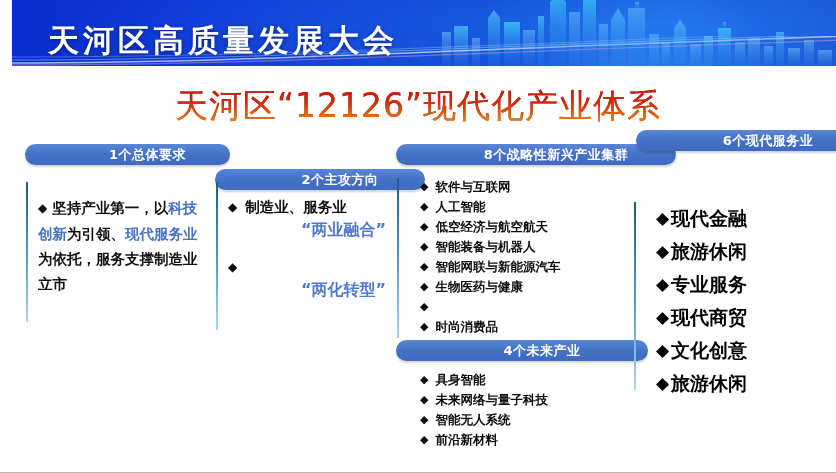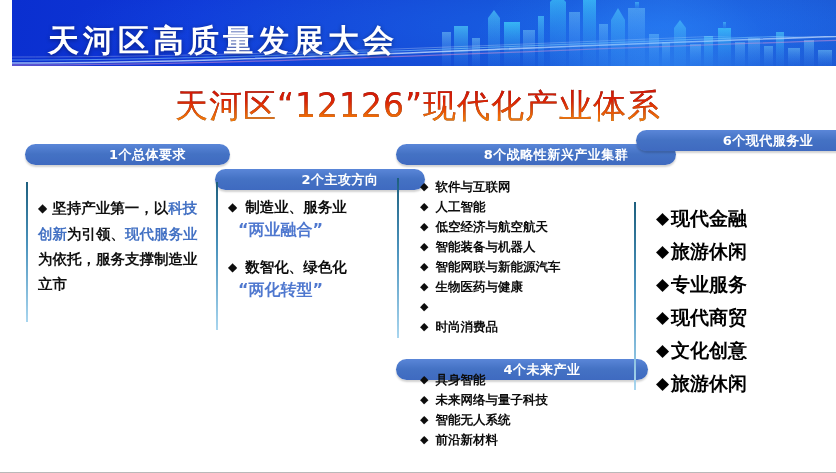--- a/index.html
+++ b/index.html
@@ -141,21 +141,21 @@
     font-weight: 700;
     color: #0d0d0d;
     line-height: 22px;
     white-space: nowrap;
   }
   .c2head .gly { font-size: 12px; }
   .c2sub {
     font-size: 16px;
     font-weight: 700;
     color: #4f78cf;
-    text-align: left;
+    text-align: right;
     line-height: 24px;
     margin-left: 10px;
     white-space: nowrap;
   }
 
   .big-item {
     display: flex;
     align-items: center;
     gap: 2px;
     font-size: 19px;
@@ -253,21 +253,20 @@
     <div class="c2item">
       <div class="c2head">
         <span class="gly">◆</span>
         <span>制造业、服务业</span>
       </div>
       <div class="c2sub">“两业融合”</div>
     </div>
     <div class="c2item">
       <div class="c2head">
         <span class="gly">◆</span>
-        <span>数智化、绿色化</span>
       </div>
       <div class="c2sub">“两化转型”</div>
     </div>
   </div>
 
   <div class="pill" style="left:396px; top:144px; width:240px;">8个战略性新兴产业集群</div>
 
   <div class="vrule" style="left:397px; top:178px; height:160px;"></div>
 
   <div class="col-body" style="left:420px; top:177px;">
@@ -297,21 +296,21 @@
     </div>
     <div class="item">
       <span class="gly">◆</span>
     </div>
     <div class="item">
       <span class="gly">◆</span>
       <span>时尚消费品</span>
     </div>
   </div>
 
-  <div class="pill" style="left:396px; top:340px; width:212px;margin-top:19px;">4个未来产业</div>
+  <div class="pill" style="left:396px; top:340px; width:212px;">4个未来产业</div>
 
   <div class="col-body" style="left:420px; top:370px;">
     <div class="item">
       <span class="gly">◆</span>
       <span>具身智能</span>
     </div>
     <div class="item">
       <span class="gly">◆</span>
       <span>未来网络与量子科技</span>
     </div>

